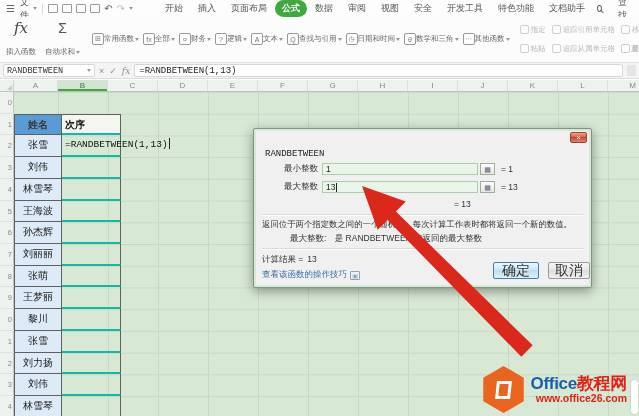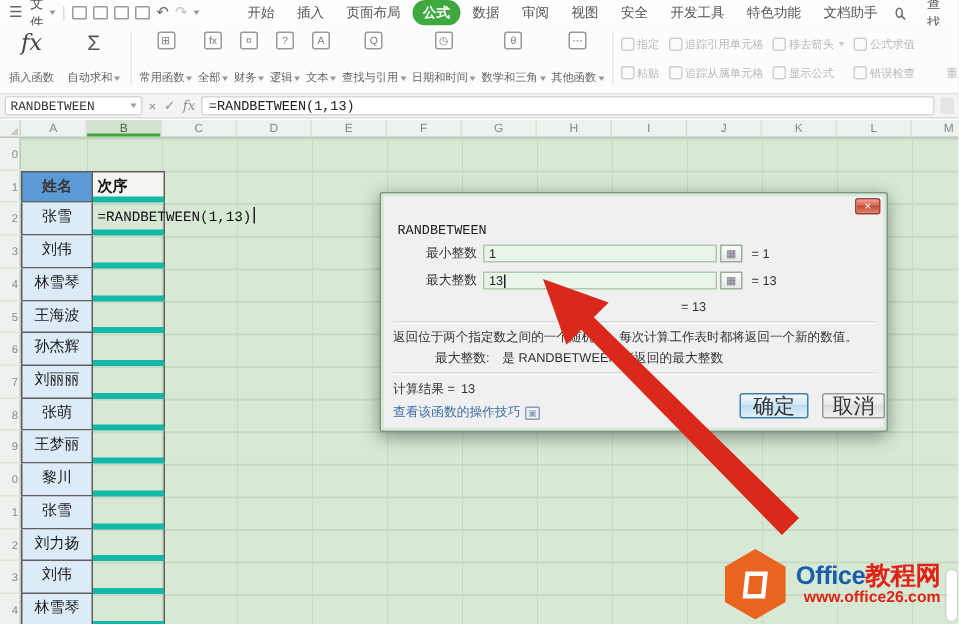--- a/index.html
+++ b/index.html
@@ -29,21 +29,21 @@
   .search{margin-left:auto;display:flex;align-items:center;gap:16px;color:#555;padding-right:4px}
   .mag{width:7px;height:7px;border:1px solid #666;border-radius:50%;position:relative;display:inline-block}
   .mag::after{content:"";position:absolute;width:4px;height:1px;background:#666;right:-3px;bottom:-1px;transform:rotate(45deg)}
 
   
   .ribbon{position:relative;height:46px;border-bottom:1px solid #e2e2e2;background:#fcfcfc;display:flex;align-items:stretch;padding:1px 2px;gap:1px;font-size:7.5px;color:#666;overflow:hidden}
   .rbig{display:flex;flex-direction:column;align-items:center;justify-content:space-between;padding:3px 4px 4px;white-space:nowrap}
   .fxg{font-family:"DejaVu Serif","Liberation Serif",serif;font-style:italic;font-size:15px;color:#444;line-height:1}
   .sig{font-size:14px;color:#555;line-height:1}
   .vsep{width:1px;background:#e8e8e8;margin:4px 2px}
-  .grp{display:flex;flex-direction:column;align-items:center;justify-content:space-between;padding:3px 2px 4px}
+  .grp{display:flex;align-items:center;justify-content:space-between;padding:3px 2px 4px}
   .ic{width:12px;height:12px;border:1px solid #999;border-radius:2px;display:flex;align-items:center;justify-content:center;font-size:7px;color:#777;background:#fff}
   .lbl{white-space:nowrap;display:flex;align-items:center;gap:1px}
   .tools{display:grid;grid-template-rows:repeat(2,1fr);grid-auto-flow:column;column-gap:6px;align-items:center;color:#b9b9b9;padding:2px 0 3px;margin-left:2px}
   .titem{display:flex;align-items:center;gap:2px;white-space:nowrap}
   .titem .ic{width:9px;height:9px;border-color:#d0d0d0;color:#ccc;background:transparent}
   .titem.r4 .car,.titem.r7 .car{display:inline-block}
   .car{display:none;width:0;height:0;border-left:2px solid transparent;border-right:2px solid transparent;border-top:3px solid #c9c9c9;margin-left:1px}
   .nm{color:#b9b9b9;padding:3px 2px 4px}
   .nm .ic{width:13px;height:13px;border-color:#d0d0d0;color:#ccc;background:transparent}
   .partialTool{position:absolute;right:0;top:27px;color:#b9b9b9;width:8px;overflow:hidden}
@@ -65,21 +65,21 @@
   .ch.r0{width:44px}
   .ch.r1{background:#d3e3d1;color:#3f6f3f;box-shadow:inset 0 -2px 0 var(--accent-green)}
   .rowhdrbg{position:absolute;left:0;top:12px;bottom:0;width:14px;background:#eef2ee;border-right:1px solid #bcc6bc}
   .gridlines{position:absolute;left:14px;top:12px;right:0;bottom:0;
     background-image:linear-gradient(to right,var(--grid-line) 1px,transparent 1px),linear-gradient(to bottom,var(--grid-line) 1px,transparent 1px);
     background-size:50px 21.73px;background-position:44px 0}
   .rows{position:absolute;left:0;top:12px}
   .srow{display:flex;height:21.73px}
   .rn{width:14px;flex:none;font-size:7.5px;color:#888;text-align:right;padding-right:2px;line-height:21.5px;border-bottom:1px solid #dde4dd}
   .ca{width:48px;flex:none;border-left:1px solid #5f5f5f;border-right:1px solid #5f5f5f;border-bottom:1px solid #5f5f5f;background:var(--cell-blue);font-size:10px;color:#1a1a1a;text-align:center;line-height:20px}
-  .cb{width:48px;flex:none;border-right:1px solid #5f5f5f;border-bottom:4px solid #14b8a6;font-size:10px;color:#111;line-height:20px;padding-left:3px}
+  .cb{width:59px;flex:none;border-right:1px solid #5f5f5f;border-bottom:2px solid #14b8a6;font-size:10px;color:#111;line-height:20px;padding-left:3px}
   .srow.r0 .ca,.srow.r0 .cb{background:transparent;border-color:transparent}
   .srow.r1 .ca{background:var(--header-blue);color:#3b3434;font-weight:bold;border-top:1px solid #5f5f5f}
   .srow.r1 .cb{background:#f3f6f1;font-weight:bold;border-top:1px solid #5f5f5f}
   .srow.r2 .cb{font-family:"Liberation Mono","DejaVu Sans Mono",monospace;font-size:9.5px;white-space:nowrap;overflow:visible;z-index:2}
   .srow.r2 .cb::after{content:"";display:inline-block;width:1px;height:11px;background:#222;vertical-align:-2px;margin-left:1px}
 
   
   .dlg{position:absolute;left:253px;top:128px;width:339px;height:160px;background:#f0f0f0;border:1px solid #7a997c;border-radius:2px;box-shadow:0 3px 12px rgba(0,0,0,.4),inset 0 0 0 2px #d7e7da;z-index:30;font-size:8.5px;color:#333}
   .dtitle{height:14px;display:flex;align-items:center;padding:3px 4px 0;gap:3px;background:linear-gradient(#e9f3ec,#d3e2d6)}
   .sbadge{width:9px;height:9px;background:#2ea63a;color:#fff;font-size:7px;font-weight:bold;display:flex;align-items:center;justify-content:center;border-radius:2px;line-height:1}

